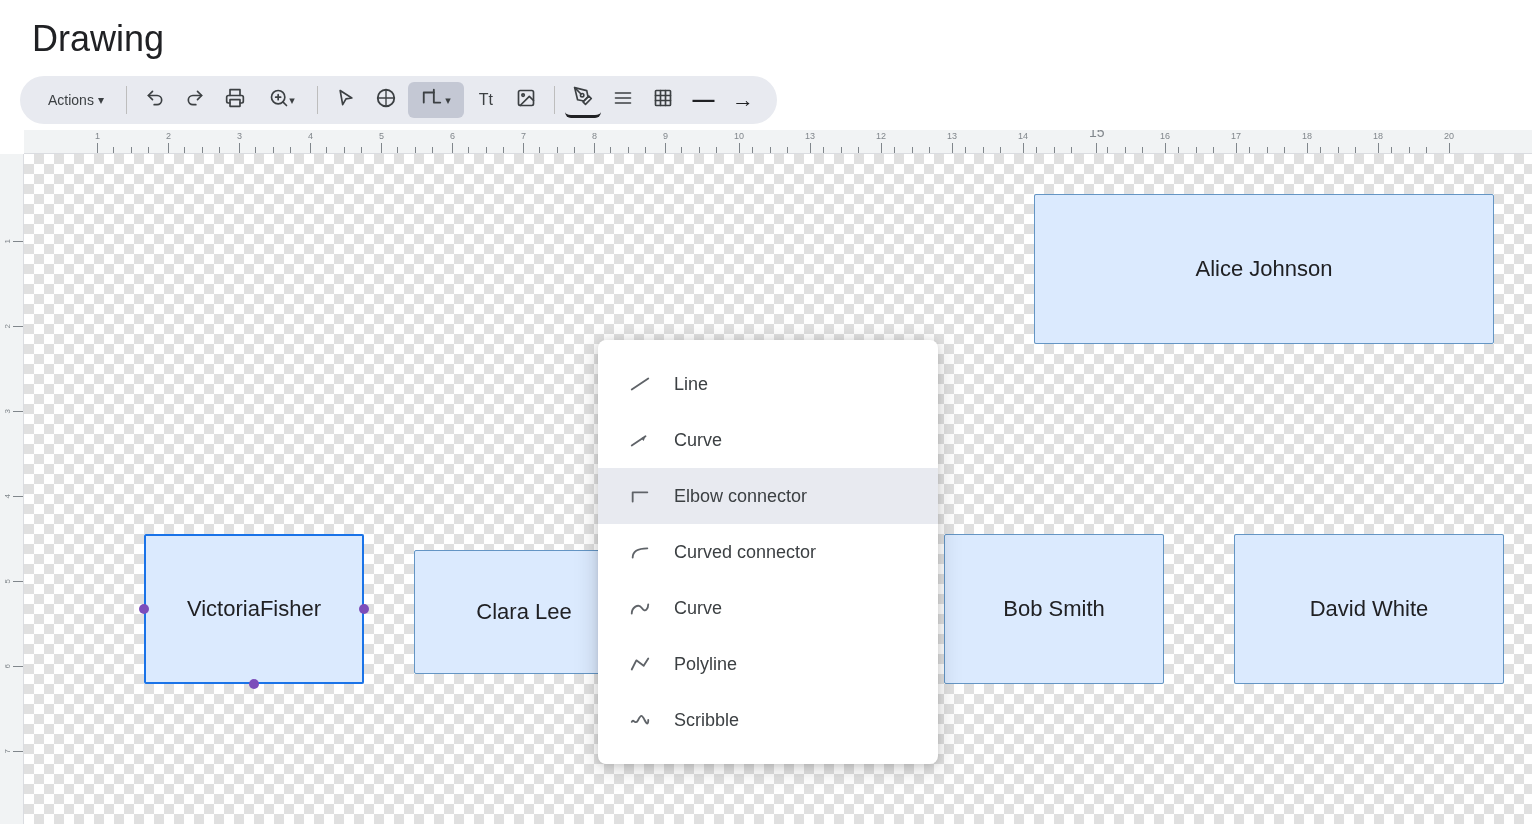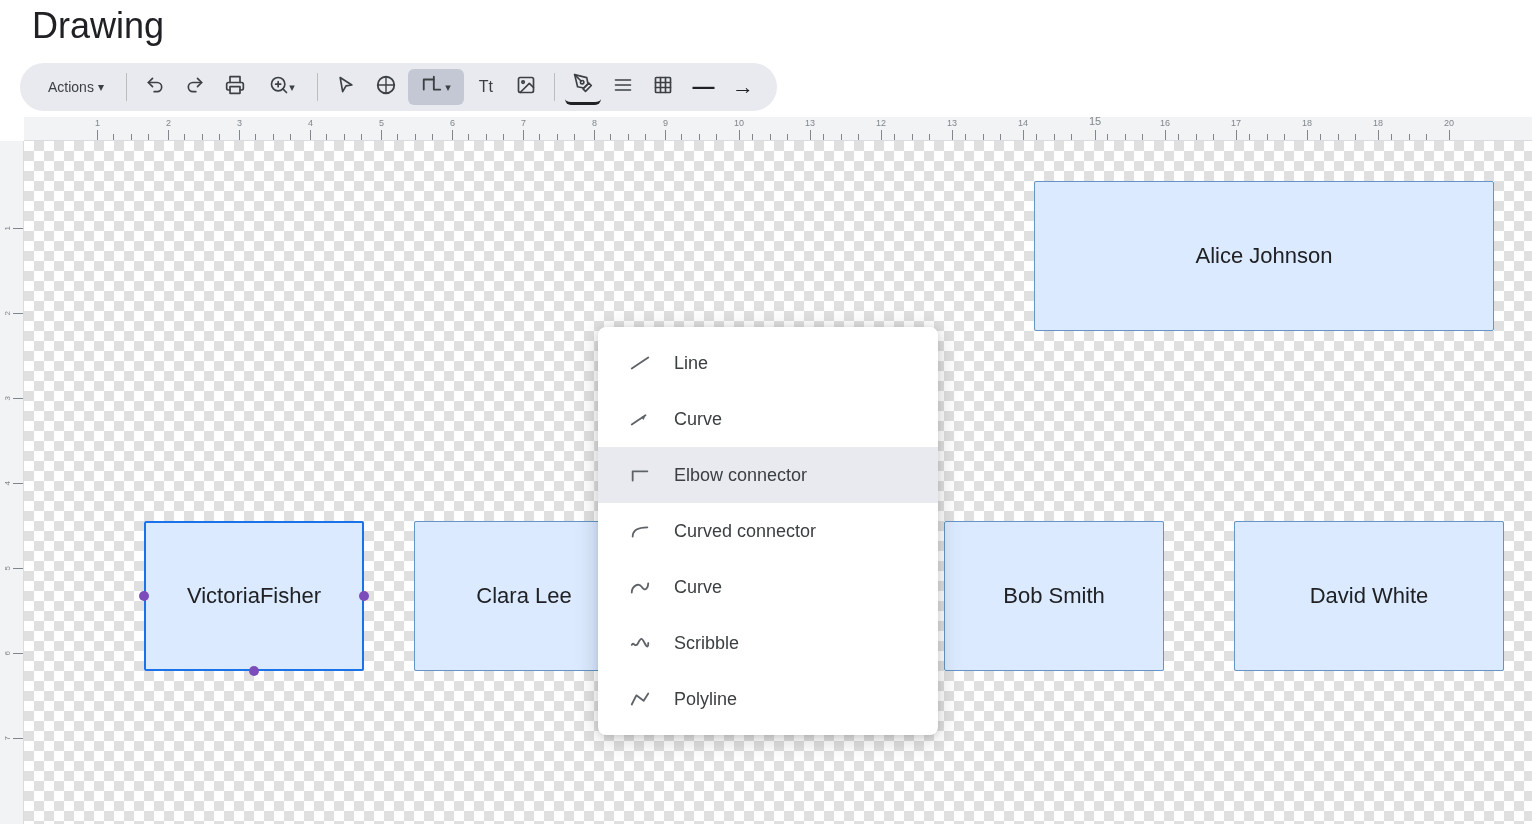--- a/index.html
+++ b/index.html
@@ -4,21 +4,21 @@
   <style>
     * { box-sizing: border-box; margin: 0; padding: 0; }
     body { font-family: 'Google Sans', Arial, sans-serif; background: #fff; overflow: hidden; }
 
     #app { width: 1532px; height: 824px; display: flex; flex-direction: column; }
 
     #page-title {
       font-size: 36px;
       font-weight: 500;
       color: #202124;
-      padding: 5px 32px 10px 32px;
+      padding: 18px 32px 10px 32px;
     }
 
     #toolbar-wrapper {
       padding: 6px 20px;
       background: #fff;
     }
 
     #toolbar {
       display: flex;
       align-items: center;
@@ -199,21 +199,21 @@
     
     #connector-dropdown {
       position: absolute;
       top: 210px;
       left: 598px;
       width: 340px;
       background: #fff;
       border-radius: 8px;
       box-shadow: 0 4px 24px rgba(0,0,0,0.18), 0 1px 6px rgba(0,0,0,0.1);
       z-index: 100;
-      padding: 8px 0;
+      padding: 16px 0;
     }
 
     .dropdown-item {
       display: flex;
       align-items: center;
       gap: 20px;
       padding: 14px 28px;
       cursor: pointer;
       font-size: 18px;
       color: #3c4043;
@@ -556,21 +556,21 @@
         <div class="ruler-tick" style="left: 1011.75px;">
           <div class="ruler-tick-line"></div>
         </div>
         <div class="ruler-tick" style="left: 1029.5px;">
           <div class="ruler-tick-line"></div>
         </div>
         <div class="ruler-tick" style="left: 1047.25px;">
           <div class="ruler-tick-line"></div>
         </div>
         <div class="ruler-tick" style="left: 1065px;">
-          <span style="font-size:11px;color:#80868b;margin-bottom:3px;">15</span>
+          <span style="font-size:14px;color:#80868b;margin-bottom:3px;">15</span>
           <div class="ruler-tick-line major"></div>
         </div>
         <div class="ruler-tick" style="left: 1082.75px;">
           <div class="ruler-tick-line"></div>
         </div>
         <div class="ruler-tick" style="left: 1100.5px;">
           <div class="ruler-tick-line"></div>
         </div>
         <div class="ruler-tick" style="left: 1118.25px;">
           <div class="ruler-tick-line"></div>
@@ -681,21 +681,21 @@
 
     <div class="diagram-node" style="left: 1010px; top: 40px; width: 460px; height: 150px;">Alice Johnson</div>
         <div class="diagram-node selected" style="left: 120px; top: 380px; width: 220px; height: 150px;">
           <span>Victoria</span>
           <br>
           <span>Fisher</span>
         </div>
         <div class="handle" style="top: 450px; left: 115px;"></div>
         <div class="handle" style="top: 450px; left: 335px;"></div>
         <div class="handle" style="top: 525px; left: 225px;"></div>
-        <div class="diagram-node" style="left: 390px; top: 380px; width: 220px; height: 150px;">Clara Lee</div>
+        <div class="diagram-node" style="left: 390px; top: 396px; width: 220px; height: 124px;">Clara Lee</div>
         <div class="diagram-node" style="left: 640px; top: 380px; width: 220px; height: 150px;">Blake Torres</div>
         <div class="diagram-node" style="left: 920px; top: 380px; width: 220px; height: 150px;">Bob Smith</div>
         <div class="diagram-node" style="left: 1210px; top: 380px; width: 270px; height: 150px;">David White</div>
       </div>
 
     <div id="connector-dropdown">
     <div class="dropdown-item">
           <div class="dropdown-icon">
             <svg width="22" height="22" viewBox="0 0 24 24" fill="none">
               <line x1="3" y1="18" x2="21" y2="6" stroke="#5f6368" stroke-width="2" stroke-linecap="round"></line>
@@ -732,29 +732,29 @@
           <div class="dropdown-icon">
             <svg width="22" height="22" viewBox="0 0 24 24" fill="none">
               <path d="M3 18 C3 12, 10 6, 14 12 S21 12 21 8" stroke="#5f6368" stroke-width="2" stroke-linecap="round" fill="none"></path>
             </svg>
           </div>
           <span>Curve</span>
         </div>
         <div class="dropdown-item">
           <div class="dropdown-icon">
             <svg width="22" height="22" viewBox="0 0 24 24" fill="none">
-              <path d="M3 14 C5 10, 7 18, 10 12 S14 6, 17 12 S21 16 21 12" stroke="#5f6368" stroke-width="2" stroke-linecap="round" fill="none"></path>
+              <polyline points="3,18 8,8 16,14 21,6" stroke="#5f6368" stroke-width="2" stroke-linecap="round" stroke-linejoin="round" fill="none"></polyline>
             </svg>
           </div>
-          <span>Scribble</span>
+          <span>Polyline</span>
         </div>
         <div class="dropdown-item">
           <div class="dropdown-icon">
             <svg width="22" height="22" viewBox="0 0 24 24" fill="none">
-              <polyline points="3,18 8,8 16,14 21,6" stroke="#5f6368" stroke-width="2" stroke-linecap="round" stroke-linejoin="round" fill="none"></polyline>
+              <path d="M3 14 C5 10, 7 18, 10 12 S14 6, 17 12 S21 16 21 12" stroke="#5f6368" stroke-width="2" stroke-linecap="round" fill="none"></path>
             </svg>
           </div>
-          <span>Polyline</span>
+          <span>Scribble</span>
         </div>
       </div>
 
   </div>
 </div>
 
 </body></html>

